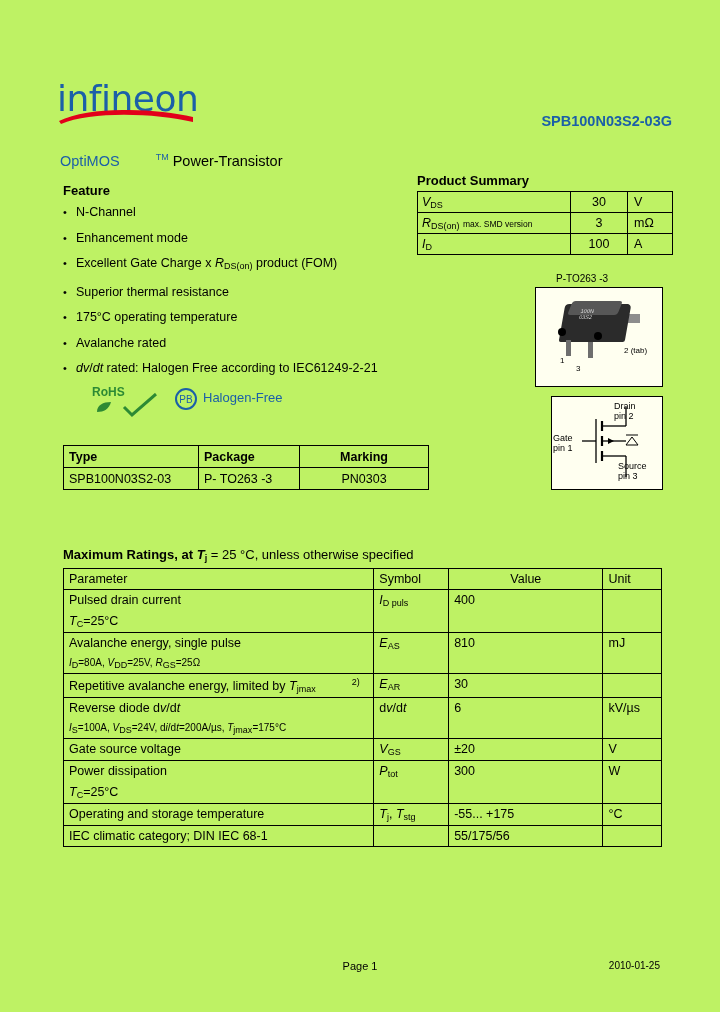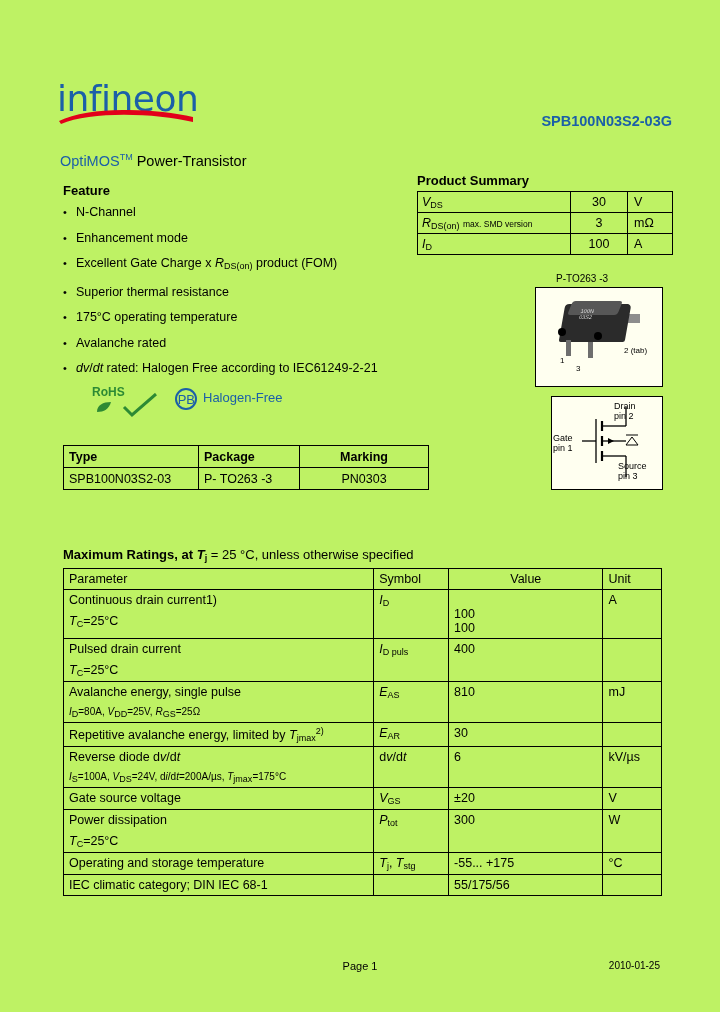--- a/index.html
+++ b/index.html
@@ -93,21 +93,21 @@
     white-space: nowrap;
   }
   .feature-list div:before {
     content: "\2022";
     position: absolute;
     left: 0;
     top: 0;
     font-size: 11px;
   }
   .sub { font-size: 9px; vertical-align: -2px; }
-  .sup { font-size: 9px; vertical-align: super; }
+  .sup { font-size: 9px; vertical-align: super; margin-left: 36px; }
   i { font-style: italic; }
   
   .ps-title {
     position: absolute;
     left: 417px;
     top: 173px;
     font-size: 13px;
     font-weight: bold;
   }
   table.ps {
@@ -250,22 +250,22 @@
   .hal-circle {
     position: absolute;
     left: 0;
     top: 0;
     width: 22px;
     height: 22px;
     border-radius: 50%;
     border: 2px solid #1b5fa8;
     box-sizing: border-box;
     color: #1b5fa8;
-    font-size: 13px;
-    text-align: right;
+    font-size: 10px;
+    text-align: center;
     line-height: 19px;
   }
   .hal-text {
     position: absolute;
     left: 28px;
     top: 2px;
     font-size: 13px;
     color: #1b5fa8;
   }
   
@@ -483,33 +483,20 @@
 
   <table class="mr">
     <tbody>
         <tr>
       <th class="col-p">Parameter</th>
       <th class="col-s">Symbol</th>
       <th class="col-v">Value</th>
       <th class="col-u">Unit</th>
     </tr>
 
-    <tr>
-      <td>
-        <span>Continuous drain current1)</span>
-        <span class="cell-sub"><i>T</i><span class="sub">C</span>=25°C</span>
-      </td>
-      <td><i>I</i><span class="sub">D</span></td>
-      <td class="vcenter">
-        <div style="height:14px"></div>
-        <div>100</div>
-        <div>100</div>
-      </td>
-      <td>A</td>
-    </tr>
 
     <tr>
       <td>
         <span>Pulsed drain current</span>
         <span class="cell-sub"><i>T</i><span class="sub">C</span>=25°C</span>
       </td>
       <td><i>I</i><span class="sub">D puls</span></td>
       <td class="vcenter">400</td>
       <td></td>
     </tr>

